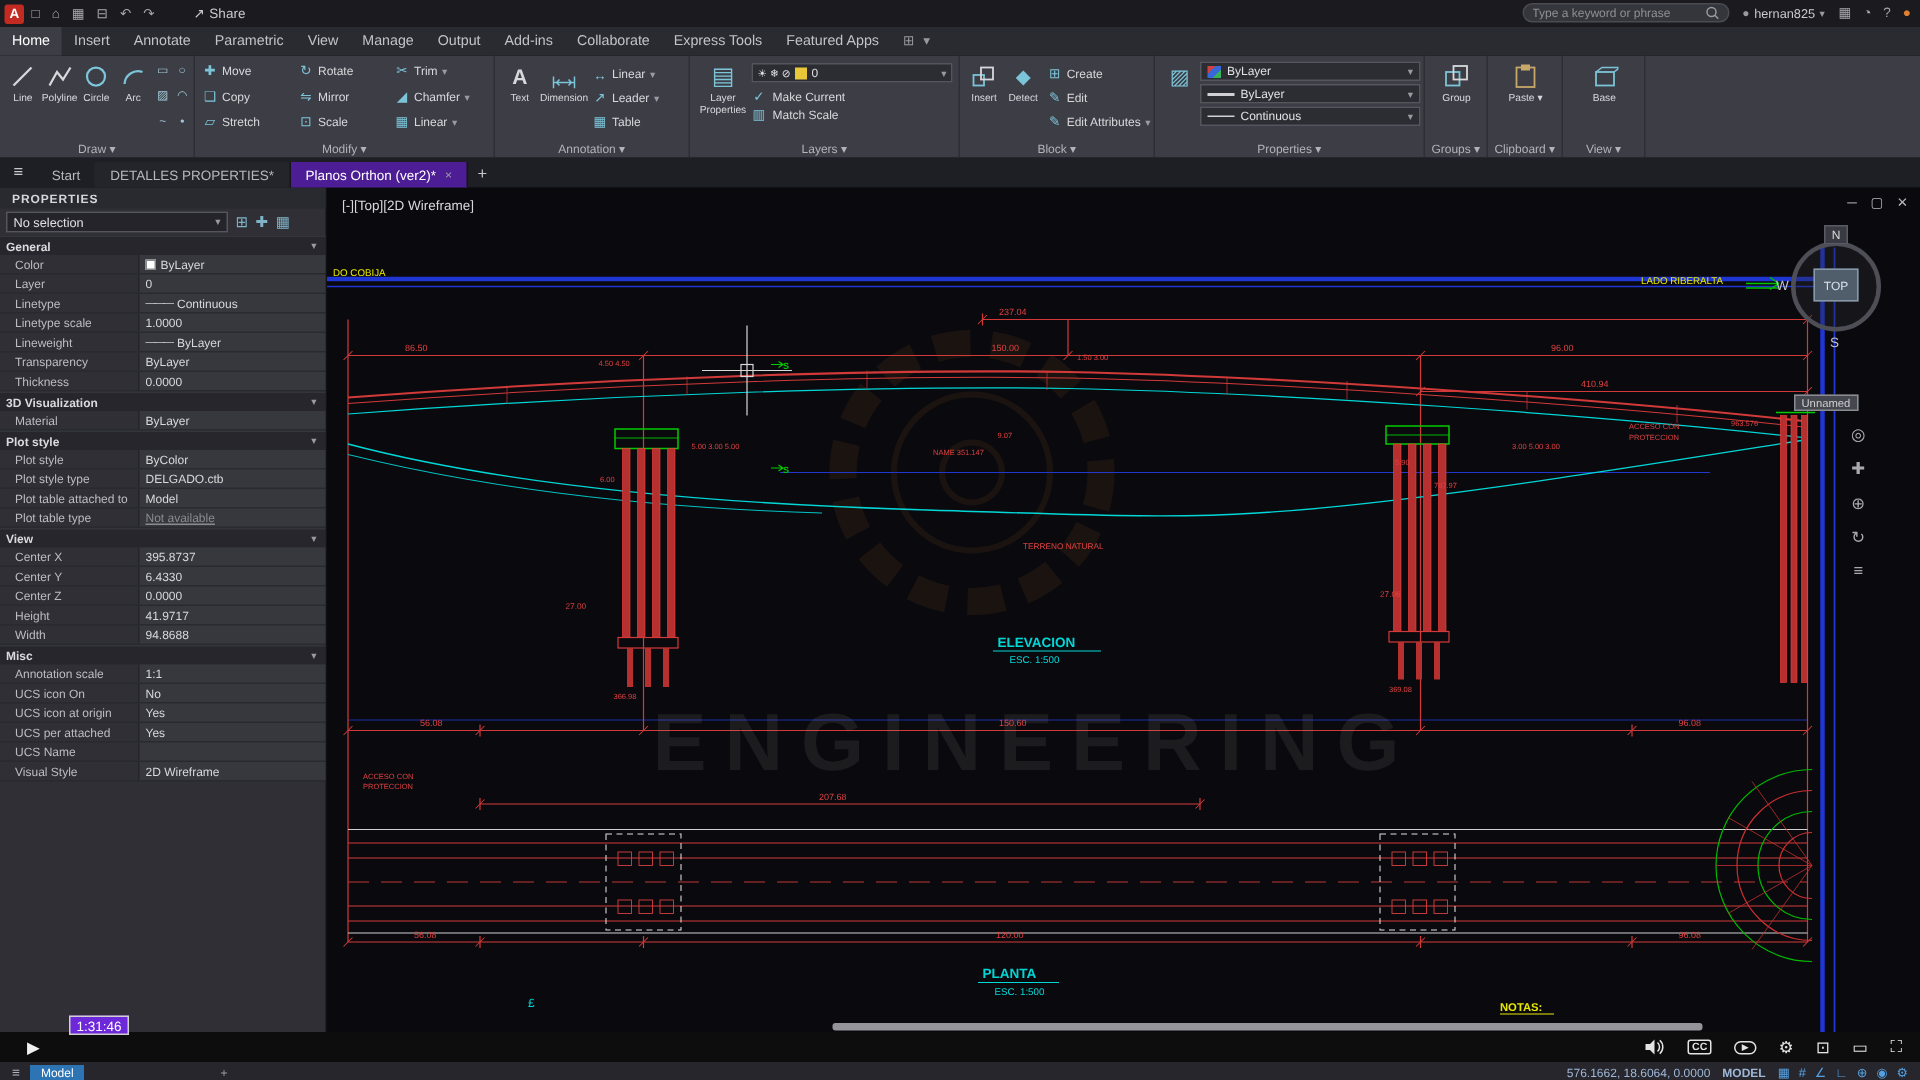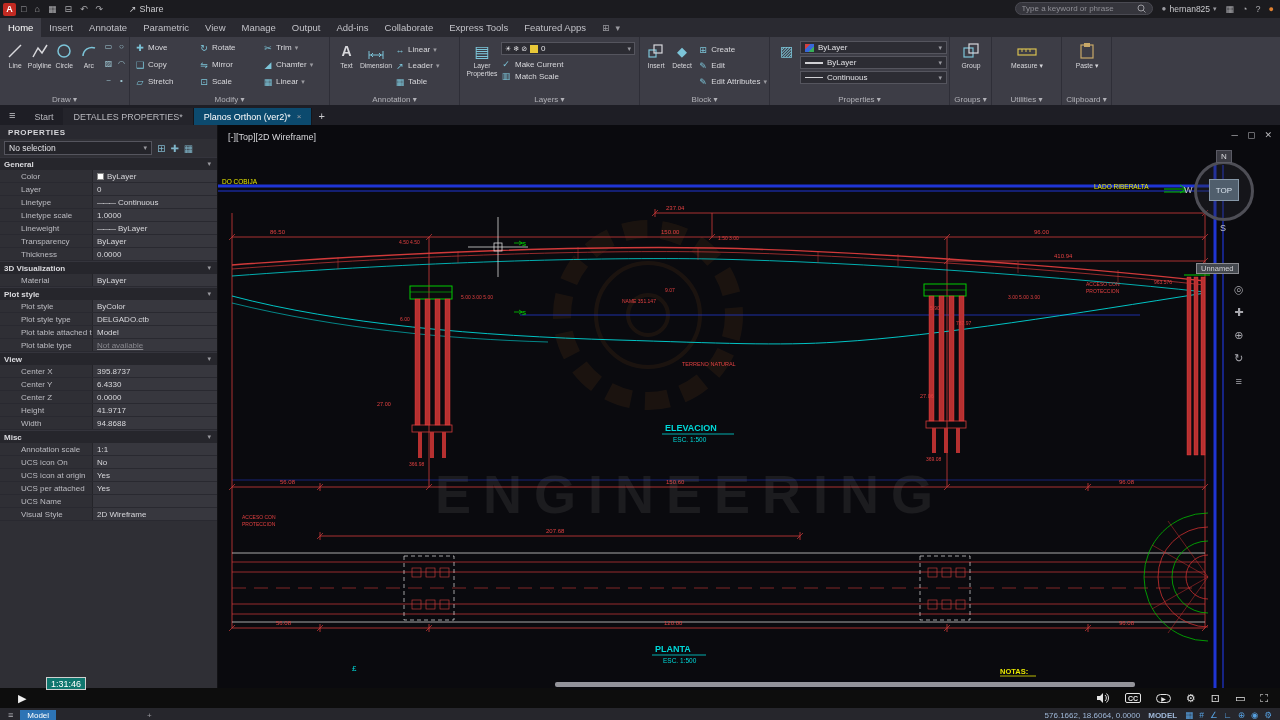--- a/index.html
+++ b/index.html
@@ -51,34 +51,34 @@
 .prop-dd{display:flex;align-items:center;gap:4px;height:13px;background:#2c2c33;border:1px solid #55555e;margin-bottom:2px;padding:0 4px;font-size:8px;color:#e0e0e4;}
 .prop-dd .grow{flex:1;}
 .swatch-multi{width:9px;height:8px;flex:none;background:linear-gradient(135deg,#d04040 33%,#3868d8 33%,#3868d8 66%,#38b058 66%);}
 .line-sample{display:inline-block;width:18px;border-top:1.5px solid #d0d0d4;flex:none;}
 
 
 #doctabs{position:absolute;top:105px;left:0;width:1280px;height:20px;background:#1e1e25;display:flex;align-items:flex-end;font-size:9px;color:#b8b8be;z-index:27;}
 .hamb{padding:0 9px 4px 9px;font-size:11px;color:#c8c8cc;}
 .dtab{height:17px;display:flex;align-items:center;padding:0 10px;background:#24242b;border-right:1px solid #15151a;gap:6px;cursor:default;white-space:nowrap;}
 .dtab.start{background:transparent;border-right:none;}
-.dtab.active{background:#0c4a6e;color:#fff;}
+.dtab.active{background:#4c1d95;color:#fff;}
 .dtab .close{font-size:8px;color:#a0a0a6;}
 .newtab{padding:0 8px 3px 6px;font-size:11px;color:#c8c8cc;}
 
 
 #props{position:absolute;left:0;top:125px;width:218px;height:565px;background:#2f2f35;border-right:1px solid #121215;font-size:8.5px;color:#c6c6ca;z-index:5;}
 .props-title{height:14px;display:flex;align-items:center;padding-left:8px;font-size:8px;font-weight:bold;letter-spacing:.6px;color:#d6d6da;background:#292930;}
 .selrow{display:flex;align-items:center;gap:5px;padding:2px 4px;height:18px;}
 .seldd{flex:0 0 148px;height:14px;background:#24242a;border:1px solid #55555e;display:flex;align-items:center;justify-content:space-between;padding:0 4px;font-size:8.5px;color:#e0e0e4;}
 .selicons{display:flex;gap:5px;color:#7fb4c8;font-size:10px;}
 .psec-header{height:13px;background:#26262c;display:flex;align-items:center;justify-content:space-between;padding:0 6px 0 4px;font-weight:bold;font-size:8px;color:#dadade;border-top:1px solid #34343c;cursor:default;}
 .psec-header .chev{color:#9a9aa0;font-size:7px;}
 .prow{display:flex;height:13px;border-bottom:1px solid #292930;}
-.plabel{flex:0 0 92px;padding-left:21px;display:flex;align-items:center;color:#bcbcc2;overflow:hidden;white-space:nowrap;font-size:8px;}
+.plabel{flex:0 0 92px;padding-left:10px;display:flex;align-items:center;color:#bcbcc2;overflow:hidden;white-space:nowrap;font-size:8px;}
 .pvalue{flex:1;background:#37373e;border-left:1px solid #242429;display:flex;align-items:center;padding-left:4px;gap:3px;color:#d8d8dc;overflow:hidden;white-space:nowrap;font-size:8px;}
 .pvalue.muted .pvtext{color:#8a8a90;text-decoration:underline;}
 .swatch{width:7px;height:7px;background:#fff;border:1px solid #888;display:inline-block;flex:none;}
 .ltline{color:#d8d8dc;letter-spacing:-1px;font-size:7px;}
 
 
 #drawing{position:absolute;left:218px;top:125px;width:1062px;height:565px;background:#0a0a0e;overflow:hidden;z-index:1;}
 #dwg{position:absolute;left:0;top:0;}
 .vp-label{position:absolute;left:10px;top:7px;font-size:9px;color:#d8d8dc;z-index:6;}
 .vp-controls{position:absolute;right:8px;top:5px;display:flex;gap:9px;font-size:9px;color:#b8b8bc;z-index:6;}
@@ -92,21 +92,21 @@
 .navbar{position:absolute;left:1016px;top:158px;display:flex;flex-direction:column;gap:10px;z-index:5;}
 .nav-icon{font-size:11px;color:#a8a8ae;text-align:center;}
 .hscroll{position:absolute;left:337px;top:557px;width:580px;height:5px;background:#94949a;border-radius:2px;z-index:4;}
 
 
 #player{position:absolute;left:0;top:688px;width:1280px;height:20px;background:#0d0d0d;display:flex;align-items:center;z-index:20;}
 .play-btn{margin-left:18px;color:#f0f0f0;font-size:11px;}
 .player-right{position:absolute;right:12px;top:0;height:20px;display:flex;align-items:center;gap:15px;color:#e4e4e4;font-size:11px;}
 .cc-chip{border:1px solid #e4e4e4;border-radius:2px;font-size:7px;font-weight:bold;padding:0 2px;height:10px;display:flex;align-items:center;}
 .pill{border:1px solid #e4e4e4;border-radius:6px;font-size:6px;padding:0 4px;height:9px;display:flex;align-items:center;}
-#timestamp{position:absolute;left:46px;top:677px;background:#0f766e;border:1px solid #d0d0d0;color:#fff;font-size:9px;padding:0 4px;height:13px;display:flex;align-items:center;z-index:21;}
+#timestamp{position:absolute;left:46px;top:677px;background:#6d28d9;border:1px solid #d0d0d0;color:#fff;font-size:9px;padding:0 4px;height:13px;display:flex;align-items:center;z-index:21;}
 
 
 #statusbar{position:absolute;left:0;top:708px;width:1280px;height:14px;background:#26262c;display:flex;align-items:center;font-size:8px;color:#b4b4ba;z-index:19;}
 .sb-menu{margin:0 7px 0 8px;font-size:9px;}
 .model-chip{background:#2d74b5;color:#fff;padding:0 7px;height:11px;display:flex;align-items:center;margin-right:4px;}
 .sb-tab{padding:0 6px;margin-top:48px;}
 .sb-plus{padding:0 6px;color:#9a9aa0;}
 .sb-right{margin-left:auto;display:flex;align-items:center;gap:8px;padding-right:8px;}
 .coords{color:#9fb8d8;}
 .mode{color:#9fb8d8;font-weight:bold;}
@@ -395,50 +395,50 @@
               <rect x="2" y="6" width="9" height="9" fill="none" stroke="#7cc4d8" stroke-width="1.2"></rect>
               <rect x="7" y="2" width="9" height="9" fill="none" stroke="#d8d8dc" stroke-width="1.2"></rect>
             </svg>
           </div>
         <div class="blabel">Group</div>
       </div>
     </div>
     <div class="panel-label"><span>Groups</span> <span>▾</span></div>
   </div>
 
-  <div class="panel" style="width:70px">
-    <div class="pbody" style="justify-content:center">
-      <div class="bigbtn" style="width:44px">
-        <div class="bicon">
-            <svg width="22" height="16">
-              <rect x="2" y="6" width="18" height="6" fill="none" stroke="#d8c050" stroke-width="1.2"></rect>
-              <path d="M6 6 v3 M10 6 v3 M14 6 v3" stroke="#d8c050" stroke-width="1"></path>
-            </svg>
-          </div>
-        <div class="blabel"><span>Measure</span> ▾</div>
-      </div>
-    </div>
-    <div class="panel-label"><span>Utilities</span> <span>▾</span></div>
-  </div>
 
   <div class="panel" style="width:50px">
     <div class="pbody" style="justify-content:center">
       <div class="bigbtn" style="width:36px">
         <div class="bicon">
             <svg width="16" height="18">
               <rect x="2" y="3" width="12" height="13" fill="none" stroke="#c8a868" stroke-width="1.2"></rect>
               <rect x="5" y="1" width="6" height="4" fill="#c8a868"></rect>
             </svg>
           </div>
         <div class="blabel"><span>Paste</span> ▾</div>
       </div>
     </div>
     <div class="panel-label"><span>Clipboard</span> <span>▾</span></div>
   </div>
 
+  <div class="panel" style="width:55px">
+    <div class="pbody" style="justify-content:center">
+      <div class="bigbtn" style="width:36px">
+        <div class="bicon">
+            <svg width="18" height="16">
+              <rect x="3" y="5" width="12" height="9" fill="none" stroke="#7cc4d8" stroke-width="1.2"></rect>
+              <path d="M3 5 l4 -3 h12 l-4 3" fill="none" stroke="#7cc4d8" stroke-width="1"></path>
+            </svg>
+          </div>
+        <div class="blabel">Base</div>
+      </div>
+    </div>
+    <div class="panel-label"><span>View</span> <span>▾</span></div>
+  </div>
 
   <div class="panel" style="flex:1;border-right:none"></div>
 </div>
 
 <div id="doctabs">
   <span class="hamb">≡</span>
   <div style="display:flex;align-items:flex-end;">
       <div class="dtab start">
         <span>Start</span>
       </div>

